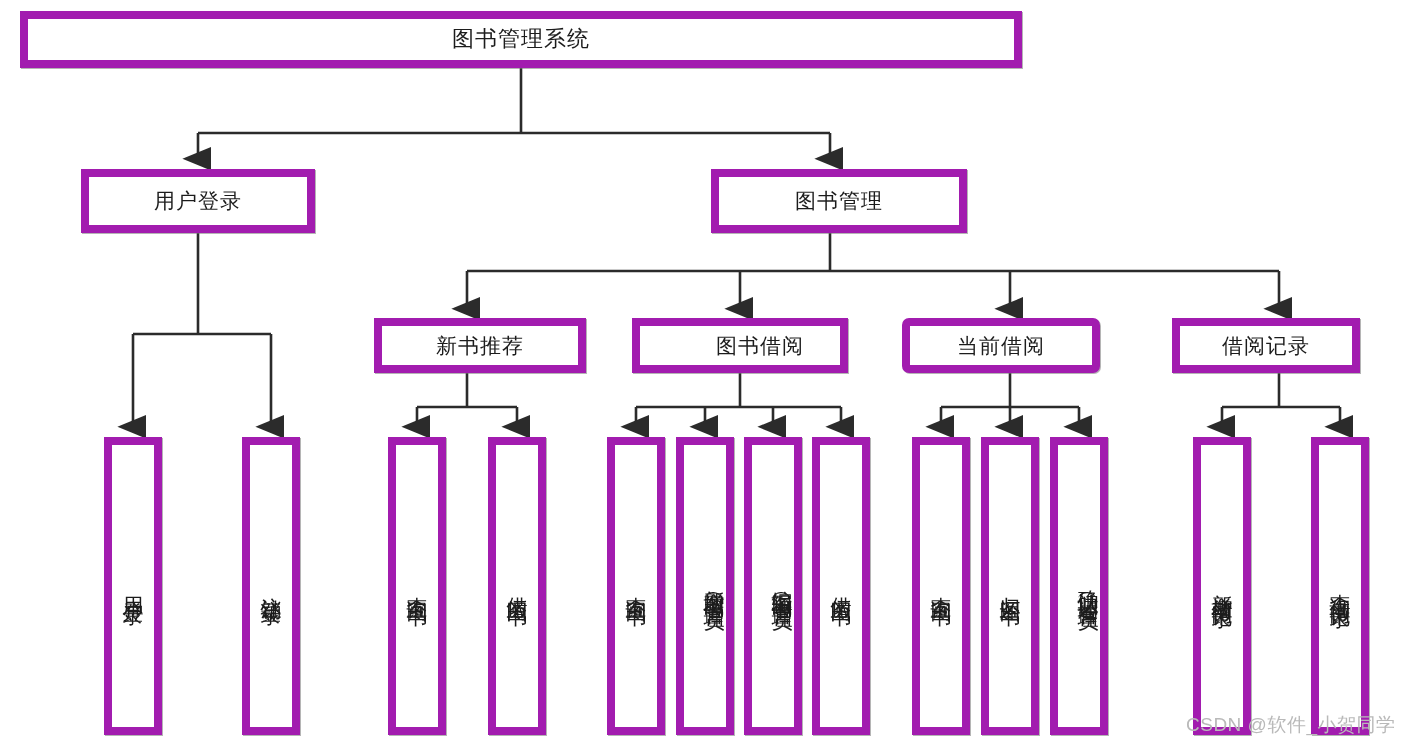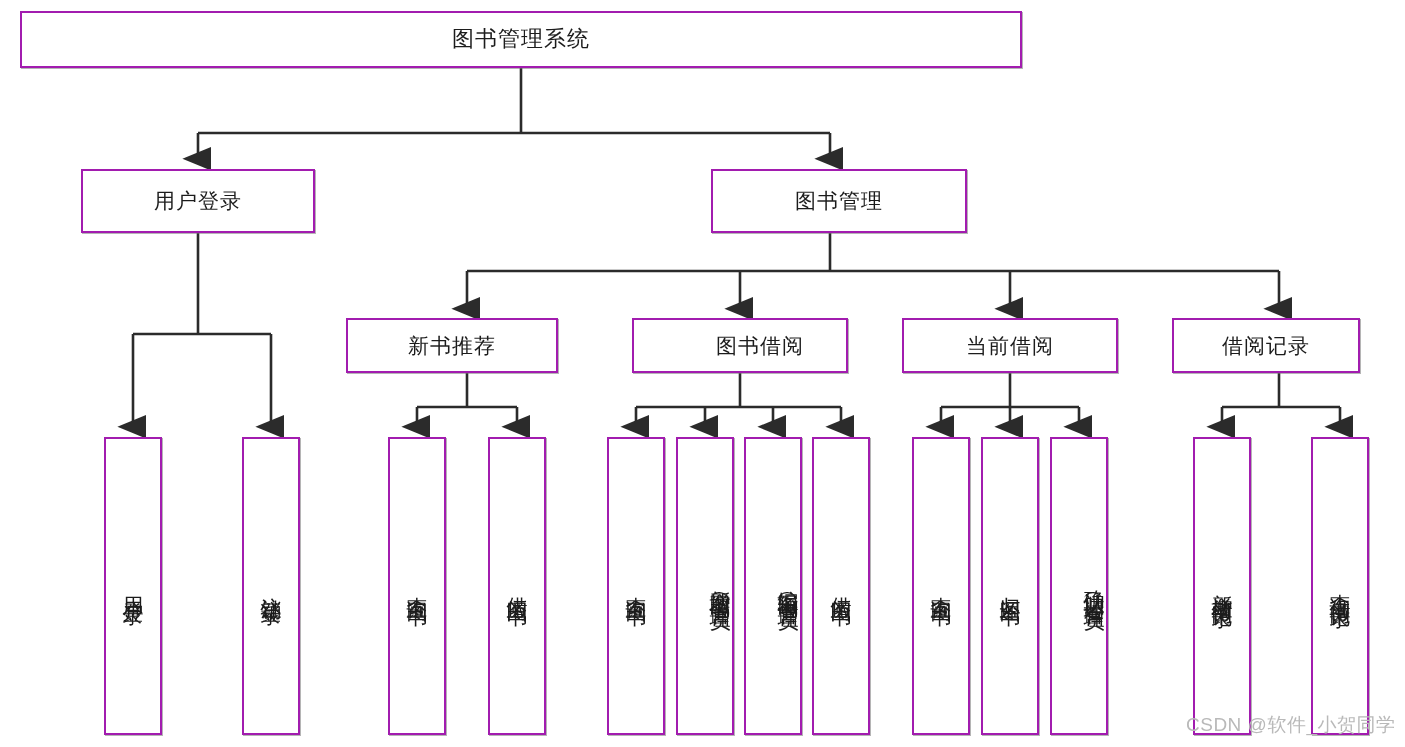--- a/index.html
+++ b/index.html
@@ -21,21 +21,21 @@
     position: absolute;
     left: 0;
     top: 0;
     width: 1405px;
     height: 747px;
     pointer-events: none;
   }
   .node {
     position: absolute;
     box-sizing: border-box;
-    border: 2px solid #a21caf;
+    border: 8px solid #a21caf;
     background: #ffffff;
     display: flex;
     align-items: center;
     justify-content: center;
     color: #1c1c1c;
     box-shadow: 1px 1px 0 rgba(120,120,120,0.55);
   }
   .node.horizontal {
     font-size: 21px;
     letter-spacing: 1px;
@@ -130,27 +130,27 @@
     <span class="label">图书管理系统</span>
   </div>
 
   <div class="node horizontal" style="left:81px; top:169px; width:234px; height:64px;">
     <span class="label">用户登录</span>
   </div>
   <div class="node horizontal" style="left:711px; top:169px; width:256px; height:64px;">
     <span class="label">图书管理</span>
   </div>
 
-  <div class="node horizontal" style="left:346px; top:318px; width:212px; height:55px;">
+  <div class="node horizontal" style="left:374px; top:318px; width:212px; height:55px;">
     <span class="label">新书推荐</span>
   </div>
   <div class="node horizontal" style="left:632px; top:318px; width:216px; height:55px;padding-left:40px;">
     <span class="label">图书借阅</span>
   </div>
-  <div class="node horizontal" style="left:902px; top:318px; width:216px; height:55px;">
+  <div class="node horizontal" style="left:902px; top:318px; width:198px; height:55px;border-radius:7px;">
     <span class="label">当前借阅</span>
   </div>
   <div class="node horizontal" style="left:1172px; top:318px; width:188px; height:55px;">
     <span class="label">借阅记录</span>
   </div>
 
   <div class="node vertical centered" style="left:104px; top:437px; width:58px; height:298px;">
     <span class="label">用户登录</span>
   </div>
   <div class="node vertical centered" style="left:242px; top:437px; width:58px; height:298px;">

